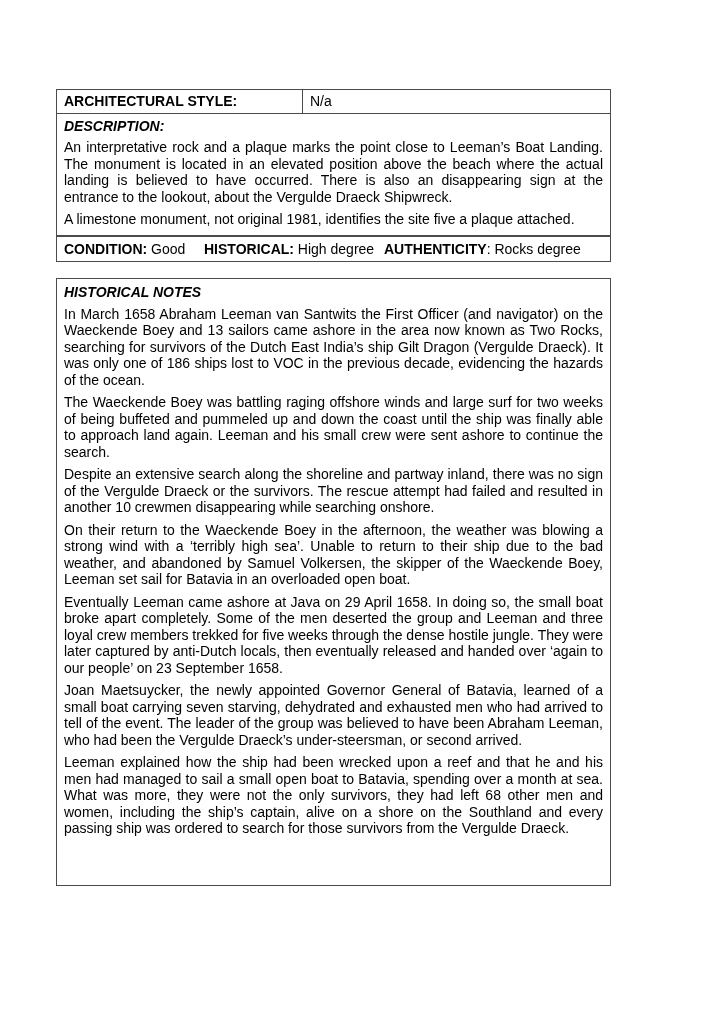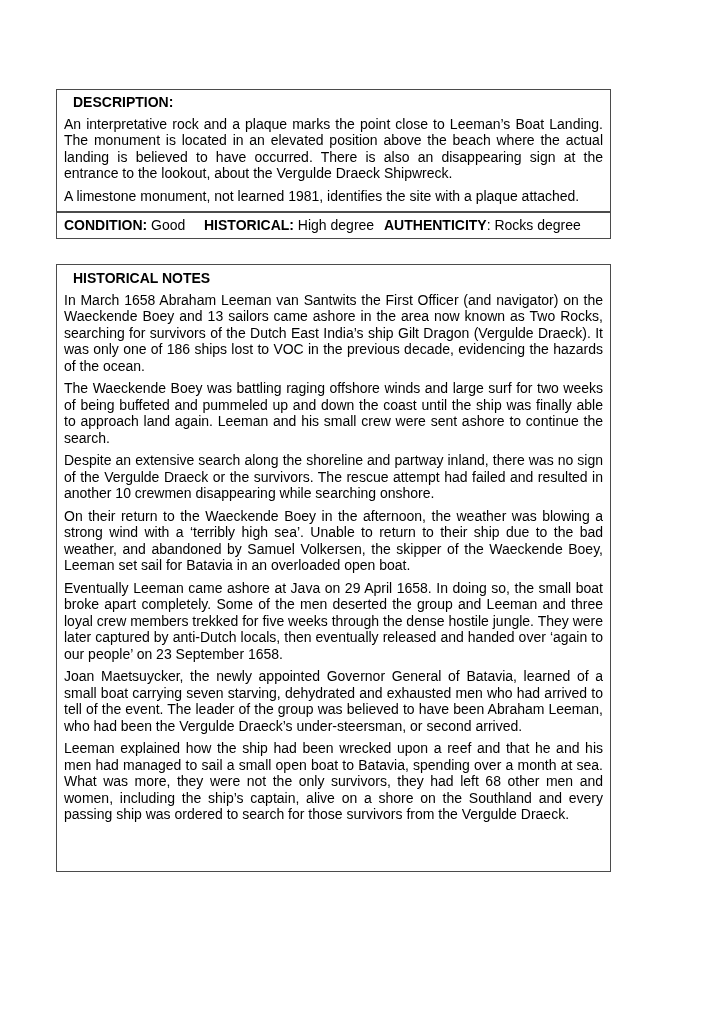--- a/index.html
+++ b/index.html
@@ -8,52 +8,56 @@
     width:705px; height:1023px; position:relative;
     font-family:"Liberation Sans","DejaVu Sans",sans-serif;
     font-size:14px; line-height:16.5px; color:#000;
     -webkit-font-smoothing:antialiased;
   }
   .tbl {
     position:absolute; left:56px; width:555px;
     border:1px solid #4b4b4b; background:#fff;
   }
   #table1 { top:89px; }
-  #table2 { top:264px; min-height:608px; padding:4px 7px 8px 7px; }
+  #table2 { top:278px; min-height:608px; padding:4px 7px 8px 7px; }
 
   .row1 { display:flex; border-bottom:1px solid #4b4b4b; }
   .cell { padding:3px 7px; }
   .label-cell { width:246px; border-right:1px solid #4b4b4b; font-weight:700; }
   .value-cell { flex:1; }
 
   .row-desc { padding:3px 7px 7px 7px; border-bottom:1px solid #4b4b4b; }
-  .sec-heading { font-weight:700; margin:1px 0 5px 9px; }
+  .sec-heading { font-weight:700; margin:1px 0 5px 0;font-style:italic; }
 
   .paras p { text-align:justify; margin:0 0 6px 0; }
   .paras p:last-child { margin-bottom:0; }
   .it { }
 
   .row-cond { border-top:1px solid #4b4b4b; padding:4px 7px; display:flex; white-space:nowrap; }
   .cond-item b { font-weight:700; }
   .cond-item.w1 { width:140px; }
   .cond-item.w2 { width:180px; }
   .cond-item.w3 { flex:1; }
 </style>
 </head>
 <body>
 
 <div class="page">
 
   <section class="tbl" id="table1">
+    <div class="row1">
+      <div class="cell label-cell">ARCHITECTURAL STYLE:</div>
+      <div class="cell value-cell">N/a</div>
+    </div>
 
     <div class="row-desc">
       <div class="sec-heading">DESCRIPTION:</div>
       <div class="paras">
           <p><span>An interpretative rock and a plaque marks the point close to Leeman’s Boat Landing. The monument is located in an elevated position above the beach where the actual landing is believed to have occurred. There is also an disappearing sign at the entrance to the lookout, about the </span><span class="it">Vergulde Draeck</span><span> Shipwreck.</span></p>
-          <p><span>A limestone monument, not learned 1981, identifies the site with a plaque attached.</span></p>
+          <p><span>A limestone monument, not original 1981, identifies the site five a plaque attached.</span></p>
         </div>
     </div>
 
     <div class="row-cond">
       <span class="cond-item w1"><b>CONDITION:</b><span> Good</span></span>
       <span class="cond-item w2"><b>HISTORICAL:</b><span> High degree</span></span>
       <span class="cond-item w3"><b>AUTHENTICITY</b><span>: Rocks degree</span></span>
     </div>
   </section>
 

